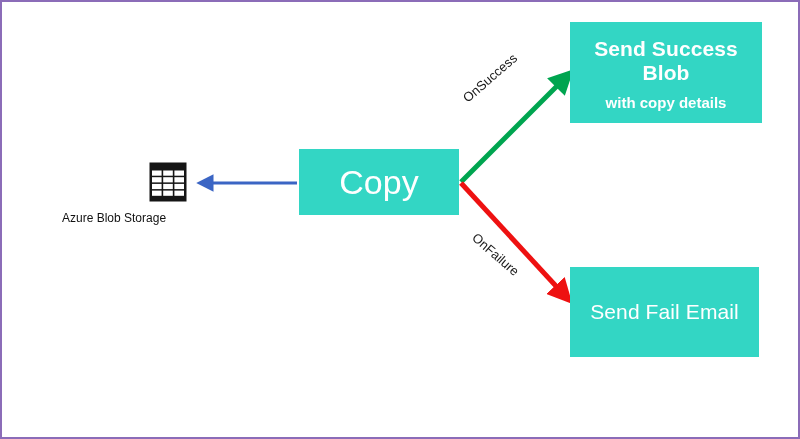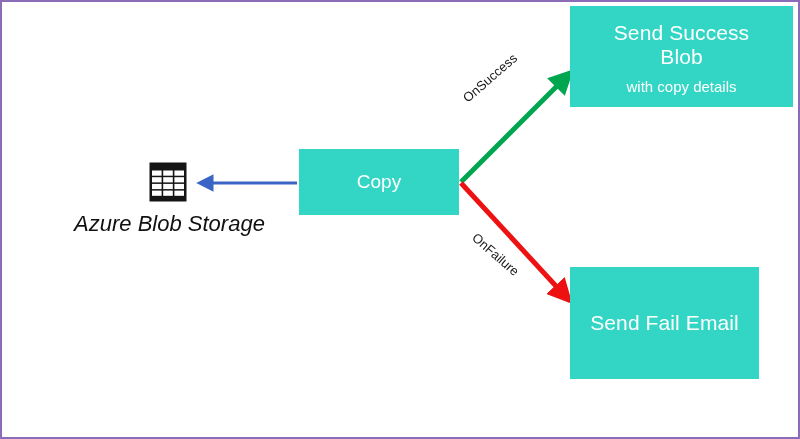--- a/index.html
+++ b/index.html
@@ -40,58 +40,58 @@
   }
   #copy-node {
     left: 297px;
     top: 147px;
     width: 160px;
     height: 66px;
     font-size: 27px;
   }
   #success-node {
     left: 568px;
-    top: 4px;
-    width: 223px;
+    top: 20px;
+    width: 192px;
     height: 101px;
     padding-top: 4px;
+    font-weight: bold;
   }
   #fail-node {
     left: 568px;
     top: 265px;
     width: 189px;
-    height: 112px;
+    height: 90px;
   }
   .node-title {
     font-size: 21px;
     letter-spacing: 0.1px;
   }
   .node-sub {
     font-size: 15px;
     margin-top: 11px;
   }
   .copy-label {
-    font-size: 19px;
+    font-size: 34px;
   }
   #storage-icon {
     position: absolute;
     left: 147px;
     top: 160px;
     width: 38px;
     height: 40px;
   }
   #storage-label {
     position: absolute;
     left: 60px;
     top: 209px;
     width: 215px;
-    text-align: center;
-    font-size: 22px;
+    text-align: left;
+    font-size: 12px;
     color: #111111;
-    font-style: italic;
   }
   .edge-label {
     position: absolute;
     font-size: 13px;
     color: #1a1a1a;
     white-space: nowrap;
     font-family: "Liberation Sans", sans-serif;
   }
   #onsuccess-label {
     left: 458px;

